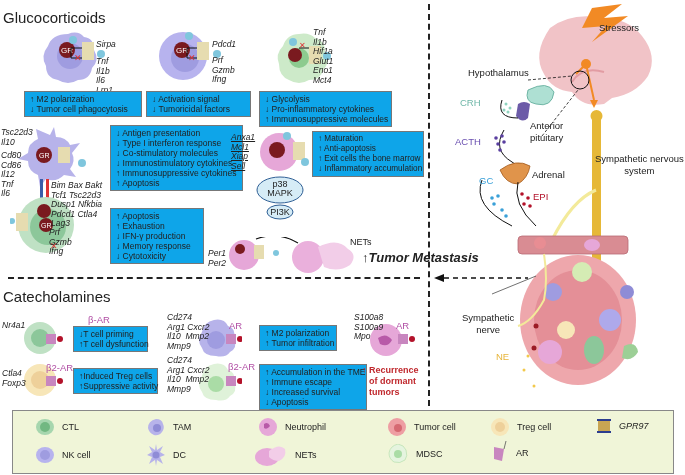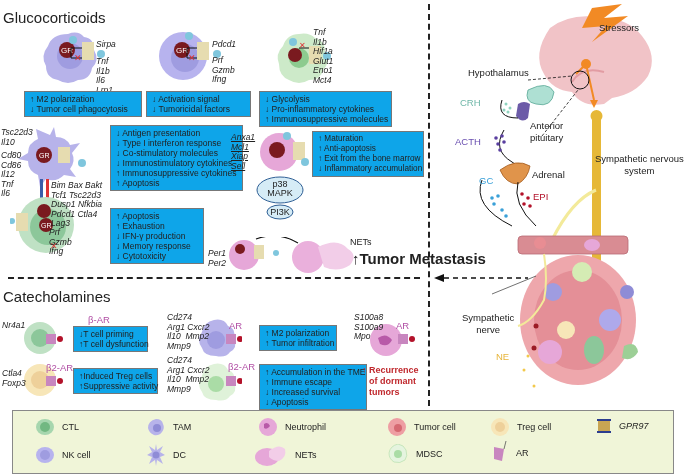--- a/index.html
+++ b/index.html
@@ -152,37 +152,37 @@
 <div class="abs gene" style="left:231px;top:133px;text-decoration:underline;">Anxa1
 Mcl1
 Xiap
 Sell</div>
 <div class="abs" style="left:262px;top:180px;font-size:9px;line-height:9px;text-align:center;width:36px;white-space:pre;">p38
 MAPK</div>
 <div class="abs" style="left:265px;top:207px;font-size:9px;width:30px;text-align:center;">PI3K</div>
 <div class="box" style="left:312px;top:131px;width:100px;font-size:8.2px;">
   <div>↑ Maturation</div>
   <div>↑ Anti-apoptosis</div>
-  <div>↑ Exit from the bone marrow</div>
+  <div>↑ Exit cells the bone marrow</div>
   <div>↓ Inflammatory accumulation</div>
 </div>
 
 <svg class="abs" style="left:228px;top:237px;" width="150" height="42">
   <circle cx="16" cy="18" r="15" fill="#e6a7d8"></circle>
   <circle cx="12" cy="12" r="5" fill="#7a1a1f"></circle>
   <rect x="26" y="8" width="10" height="14" fill="#e6dcb0"></rect>
   <circle cx="48" cy="16" r="3" fill="#7fc6dd"></circle>
   <circle cx="80" cy="20" r="16" fill="#eab0dc"></circle>
   <path d="M90 10 Q110 0 120 12 Q130 18 122 28 Q110 36 96 30Z" fill="#f2cde8"></path>
   <path d="M28 2 Q50 -6 70 6" stroke="#111" stroke-width="1.2" fill="none"></path>
 </svg>
 <div class="abs gene" style="left:208px;top:249px;">Per1
 Per2</div>
 <div class="abs lbl" style="left:350px;top:237px;font-size:9px;">NETs</div>
-<div class="abs lbl red" style="left:352px;top:250px;font-size:15px;"><span>↑</span><span>Tumor Metastasis</span></div>
+<div class="abs lbl red" style="left:362px;top:250px;font-size:13px;font-style:italic;"><span>↑</span><span>Tumor Metastasis</span></div>
 
 <svg class="abs" style="left:22px;top:318px;" width="42" height="38">
   <circle cx="18" cy="20" r="16" fill="#bfe1c4"></circle>
   <circle cx="18" cy="20" r="9" fill="#8cc79a"></circle>
   <rect x="24" y="16" width="10" height="10" fill="#c886bf"></rect>
   <circle cx="38" cy="21" r="3" fill="#b3122a"></circle>
 </svg>
 <div class="abs gene" style="left:2px;top:321px;">Nr4a1</div>
 <div class="abs lbl" style="left:46px;top:314px;color:#b14fa5;padding-left:42px;">β-AR</div>
 <div class="box" style="left:73px;top:326px;width:63px;">

